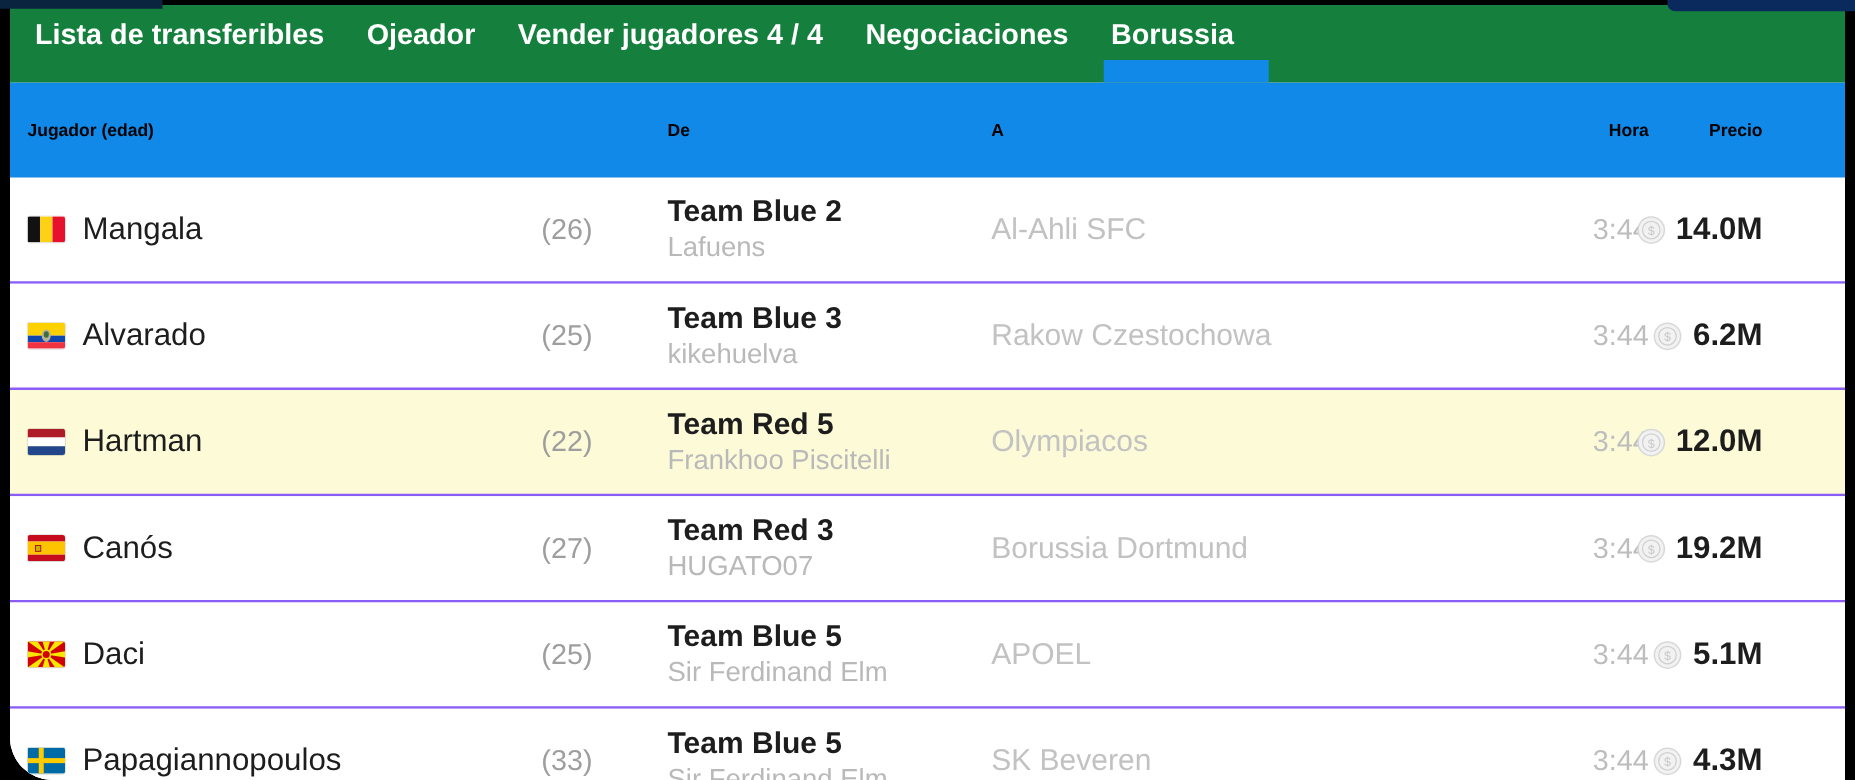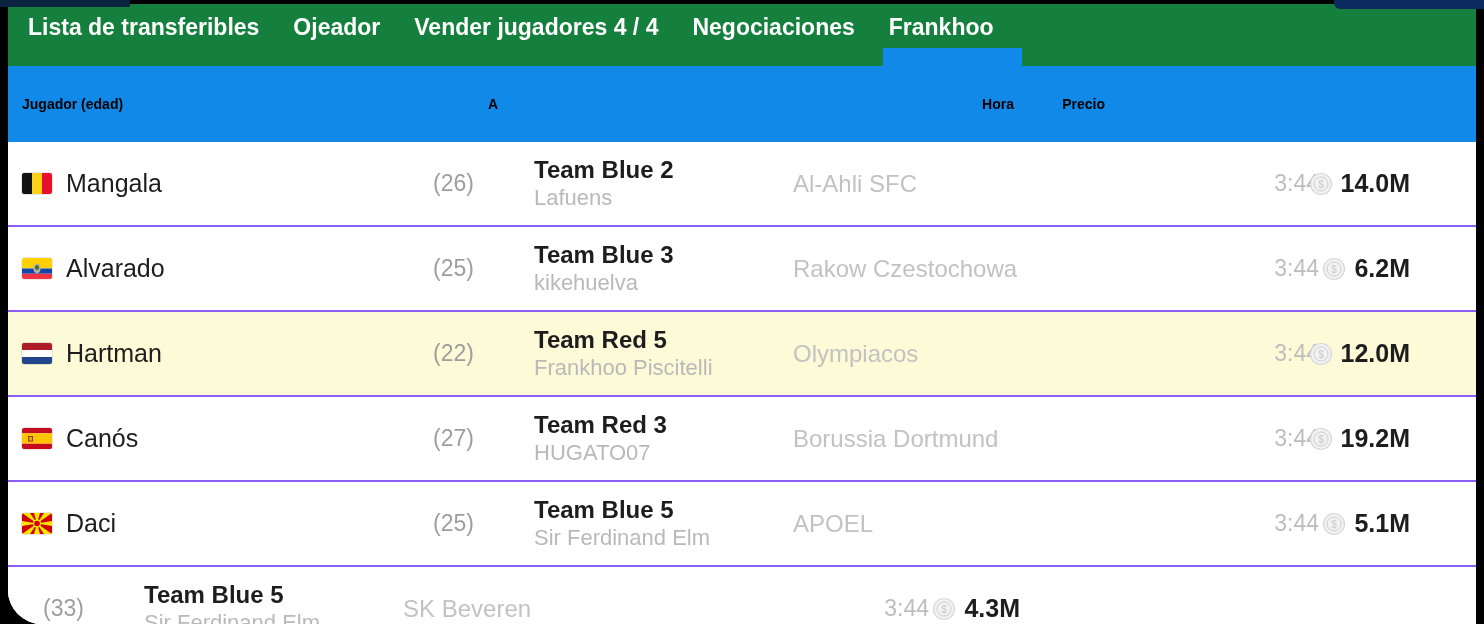--- a/index.html
+++ b/index.html
@@ -183,27 +183,28 @@
         <div class="nav-tab">
           <span class="nav-label">Ojeador</span>
         </div>
         <div class="nav-tab">
           <span class="nav-label">Vender jugadores 4 / 4</span>
         </div>
         <div class="nav-tab">
           <span class="nav-label">Negociaciones</span>
         </div>
         <div class="nav-tab active">
-          <span class="nav-label">Frankhoo</span>
+          <span class="nav-label">Borussia</span>
         </div>
       </div>
 
     <div id="tablehead">
       <div class="hcell c-player">Jugador (edad)</div>
       <div class="hcell c-age"></div>
+      <div class="hcell c-from">De</div>
       <div class="hcell c-to">A</div>
       <div class="hcell c-time">Hora</div>
       <div class="hcell c-price">Precio</div>
     </div>
 
     <div id="rows">
         <div class="row">
           <div class="cell c-player player-cell">
             <span class="flag">
               <svg viewBox="0 0 30 21">
@@ -376,20 +377,30 @@
               <svg viewBox="0 0 24 24">
                 <circle cx="12" cy="12" r="10.5" fill="#f2f2f2" stroke="#d8d8d8" stroke-width="1.2"></circle>
                 <circle cx="12" cy="12" r="7" fill="none" stroke="#d0d0d0" stroke-width="1"></circle>
                 <text x="12" y="16.2" font-size="10" text-anchor="middle" fill="#c9c9c9" font-family="Liberation Sans, sans-serif">$</text>
               </svg>
             </span>
             <span class="price">5.1M</span>
           </div>
         </div>
         <div class="row">
+          <div class="cell c-player player-cell">
+            <span class="flag">
+              <svg viewBox="0 0 30 21">
+                <rect width="30" height="21" fill="#006aa7"></rect>
+                <rect x="9" width="4" height="21" fill="#fecc00"></rect>
+                <rect y="8.5" width="30" height="4" fill="#fecc00"></rect>
+              </svg>
+            </span>
+            <span class="player-name">Papagiannopoulos</span>
+          </div>
           <div class="cell c-age" style="display:block"><span class="age">(33)</span></div>
           <div class="cell c-from">
             <span class="stack">
               <span class="team-name">Team Blue 5</span>
               <span class="manager">Sir Ferdinand Elm</span>
             </span>
           </div>
           <div class="cell c-to">
             <span class="to-club">SK Beveren</span>
           </div>

